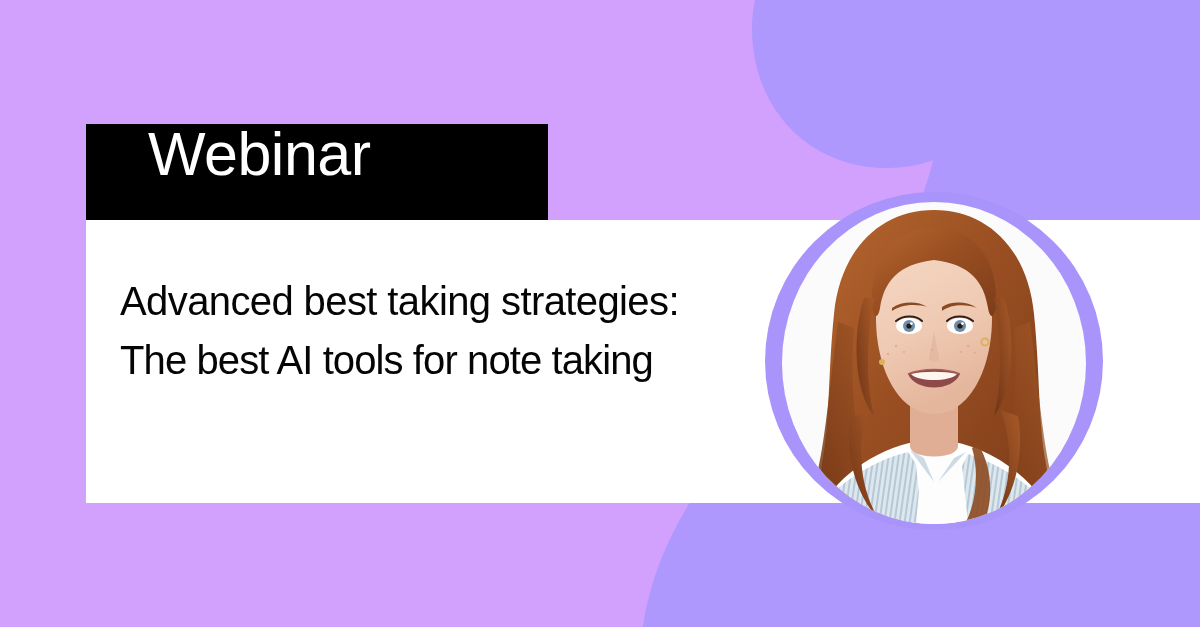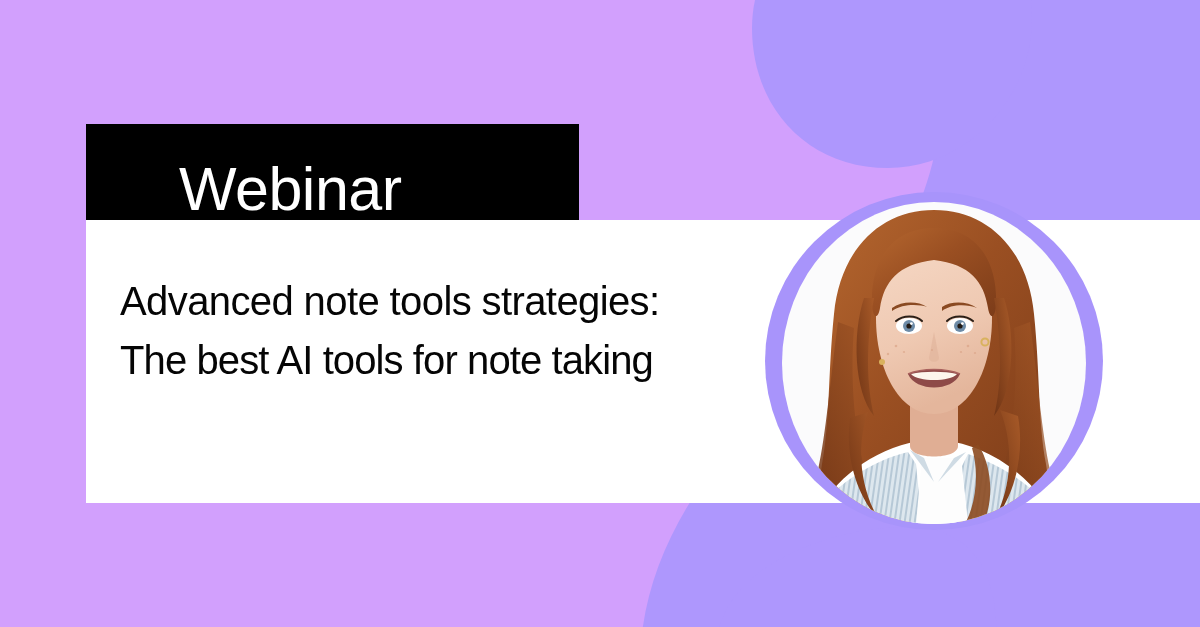--- a/index.html
+++ b/index.html
@@ -16,21 +16,21 @@
   
   .white-band{
     position:absolute;left:86px;top:220px;width:1114px;height:283px;
     background:#ffffff;
   }
 
   
   .tag-box{
     position:absolute;left:86px;top:124px;width:462px;height:96px;
     background:#000000;
-    display:flex;align-items:flex-end;padding-left:31px;
+    display:flex;align-items:flex-start;
   }
   .tag-label{
     color:#ffffff;
     font-size:61px;
     font-weight:400;
     letter-spacing:-0.5px;
     margin-left:62px;
     line-height:1;
     font-family:"Liberation Sans", sans-serif;
   }
@@ -94,21 +94,21 @@
         C 716 570 826 527 906 527 Z"></path>
     </g>
   </svg>
 
   <div class="white-band"></div>
 
   <div class="tag-box">
     <span class="tag-label">Webinar</span>
   </div>
 
-  <div class="headline"><span>Advanced note tools strategies: </span><span class="emph">The best AI tools for note taking</span></div>
+  <div class="headline"><span>Advanced best taking strategies: </span><span class="emph">The best AI tools for note taking</span></div>
 
   <div class="portrait-wrap">
     <div class="portrait-disc"></div>
     <div class="portrait-clip">
       <svg class="portrait-photo" viewBox="0 0 304 322" preserveAspectRatio="xMidYMid slice" aria-hidden="true">
         <defs>
           <linearGradient id="hairGrad" x1="0" y1="0" x2="1" y2="1">
             <stop offset="0%" stop-color="#b5672f"></stop>
             <stop offset="45%" stop-color="#9a4f22"></stop>
             <stop offset="100%" stop-color="#7c3c19"></stop>

